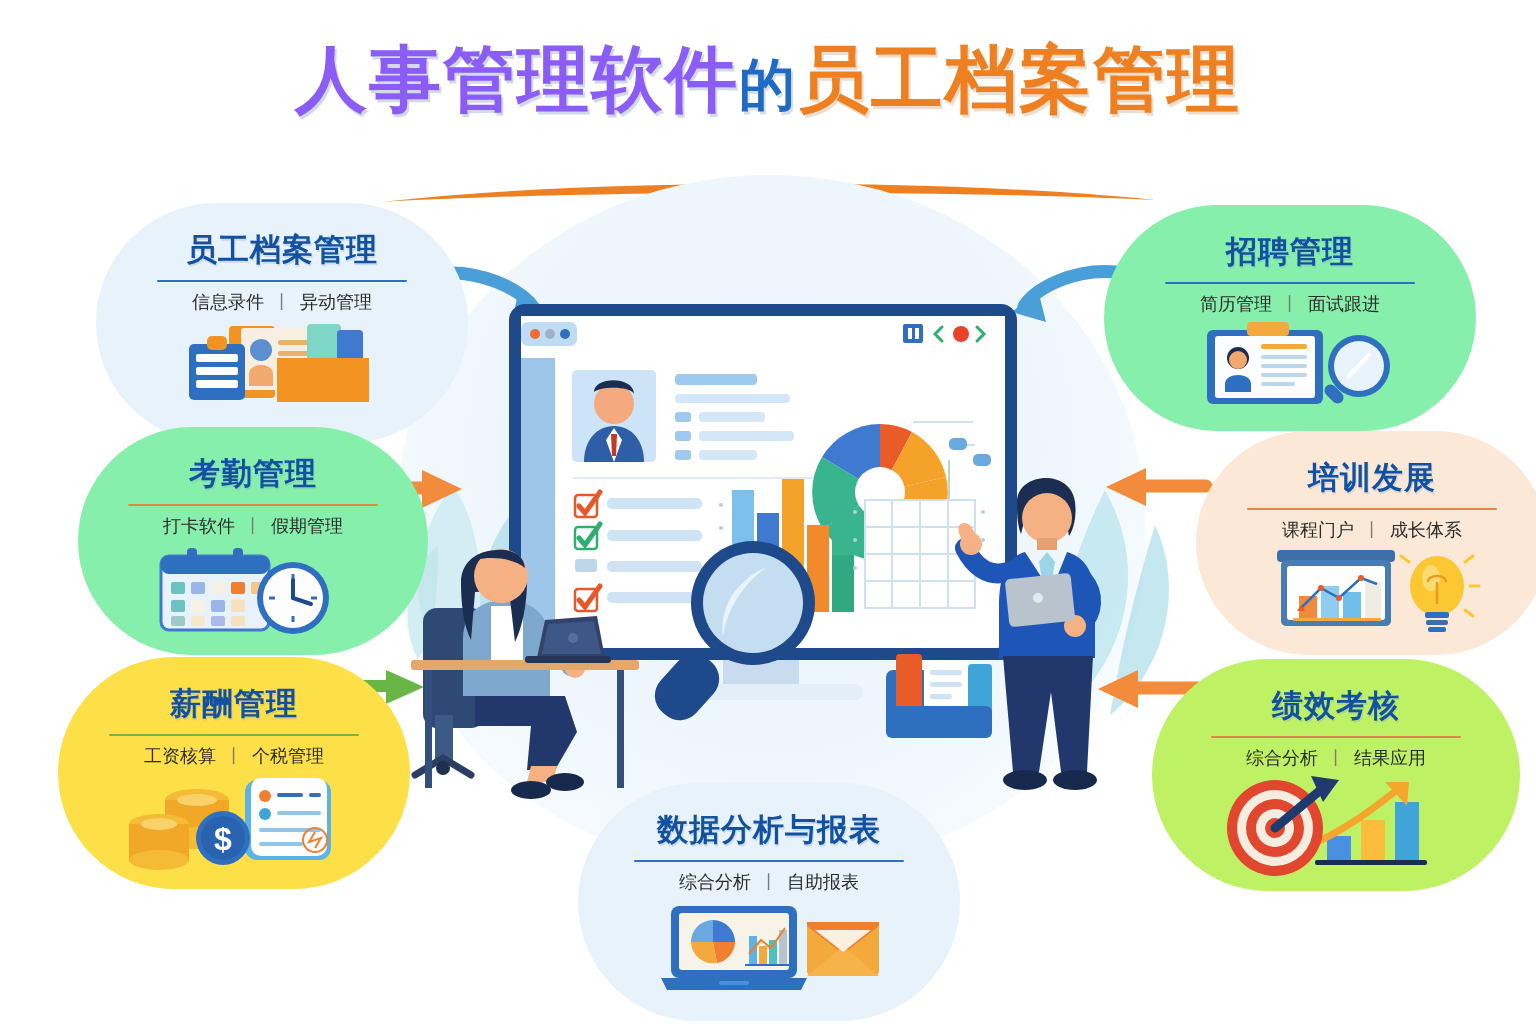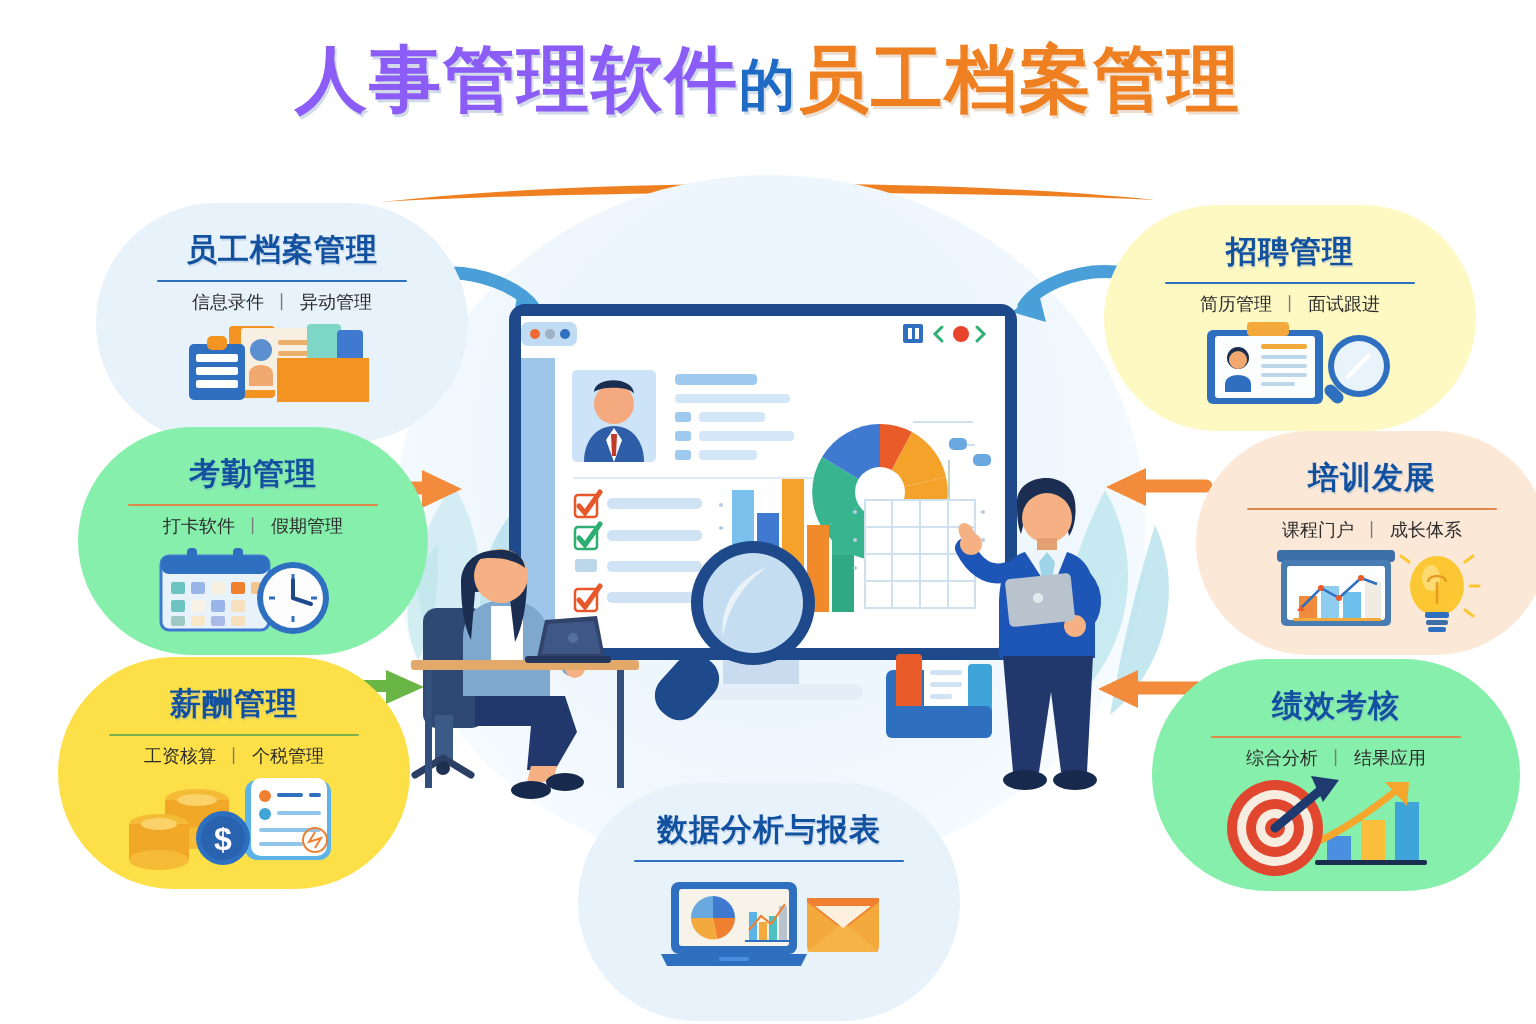--- a/index.html
+++ b/index.html
@@ -56,23 +56,23 @@
   .card .c-sub {
     font-size: 18px; color: #2b2b2b; white-space: nowrap; font-weight: 500;
   }
   .card .c-sub .sep { color: #7a7a7a; padding: 0 9px; }
   .card .c-art { margin-top: 6px; }
 
   
   #card-employee { left: 96px;  top: 188px; width: 372px; height: 240px; background:#e7f2fb; }
   #card-salary   { left: 78px;  top: 412px; width: 350px; height: 228px; background:#86efac; }
   #card-payroll  { left: 58px;  top: 642px; width: 352px; height: 232px; background:#fde047; }
-  #card-recruit  { left: 1104px;top: 190px; width: 372px; height: 226px; background:#fef9c3; }
+  #card-recruit  { left: 1104px;top: 190px; width: 372px; height: 226px; background:#86efac; }
   #card-training { left: 1196px;top: 416px; width: 352px; height: 224px; background:#fbe8d7; }
-  #card-perf     { left: 1152px;top: 644px; width: 368px; height: 232px; background:#86efac; }
+  #card-perf     { left: 1152px;top: 644px; width: 368px; height: 232px; background:#bef264; }
   #card-report   { left: 578px; top: 768px; width: 382px; height: 238px; background:#e7f2fb; }
 
   svg { display:block; overflow: visible; }
   .noselect { user-select:none; }
 </style>
 </head>
 <body>
 
 <div class="stage">
 
@@ -479,20 +479,23 @@
       <circle cx="56" cy="52" r="19" fill="#f7ece0"></circle>
       <circle cx="56" cy="52" r="10" fill="#e0472e"></circle>
       <line x1="56" y1="52" x2="104" y2="12" stroke="#1e3a6e" stroke-width="9" stroke-linecap="round"></line>
       <polygon points="92,0 120,4 104,26" fill="#1e3a6e"></polygon>
     </svg>
   </div>
 
   <div class="card" id="card-report">
     <div class="c-title">数据分析与报表</div>
     <div class="c-rule" style="width:270px;background:#2f6fc0;"></div>
+    <div class="c-sub">
+      <span>综合分析</span><span class="sep">丨</span><span>自助报表</span>
+    </div>
     <svg class="c-art" width="225" height="94">
       <rect x="14" y="6" width="126" height="72" rx="8" fill="#2f6fc0"></rect>
       <rect x="22" y="13" width="110" height="57" rx="3" fill="#f7f3e8"></rect>
       <path d="M56 42 L56 20 A22 22 0 0 1 78 42 Z" fill="#3f7ad0"></path>
       <path d="M56 42 L78 42 A22 22 0 0 1 60 63 Z" fill="#f07f2f"></path>
       <path d="M56 42 L60 63 A22 22 0 0 1 34 42 Z" fill="#f4a93c"></path>
       <path d="M56 42 L34 42 A22 22 0 0 1 56 20 Z" fill="#6aa8e0"></path>
       <rect x="92" y="36" width="8" height="28" fill="#5cb3e8"></rect>
       <rect x="102" y="46" width="8" height="18" fill="#f4a93c"></rect>
       <rect x="112" y="40" width="8" height="24" fill="#4cc2c2"></rect>

